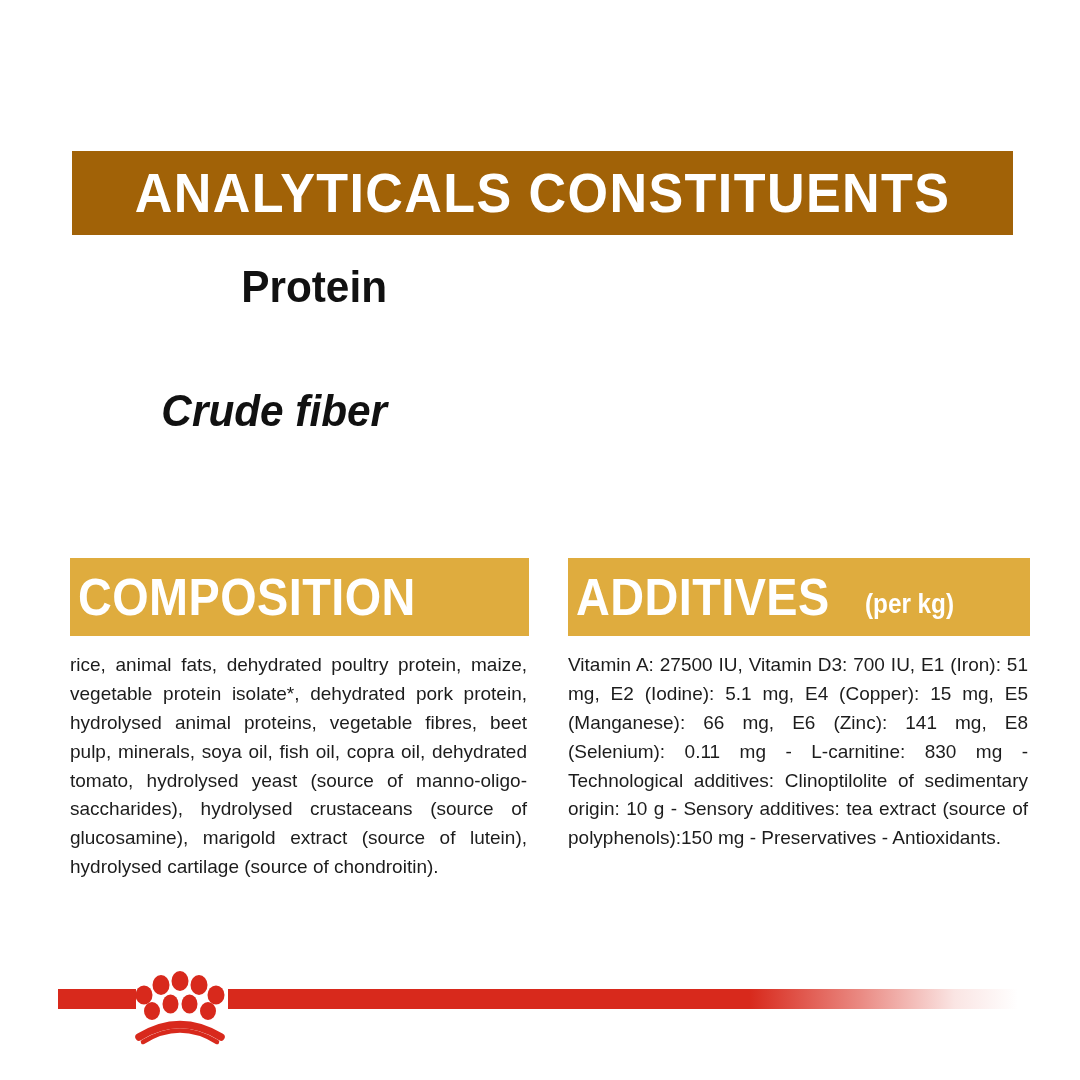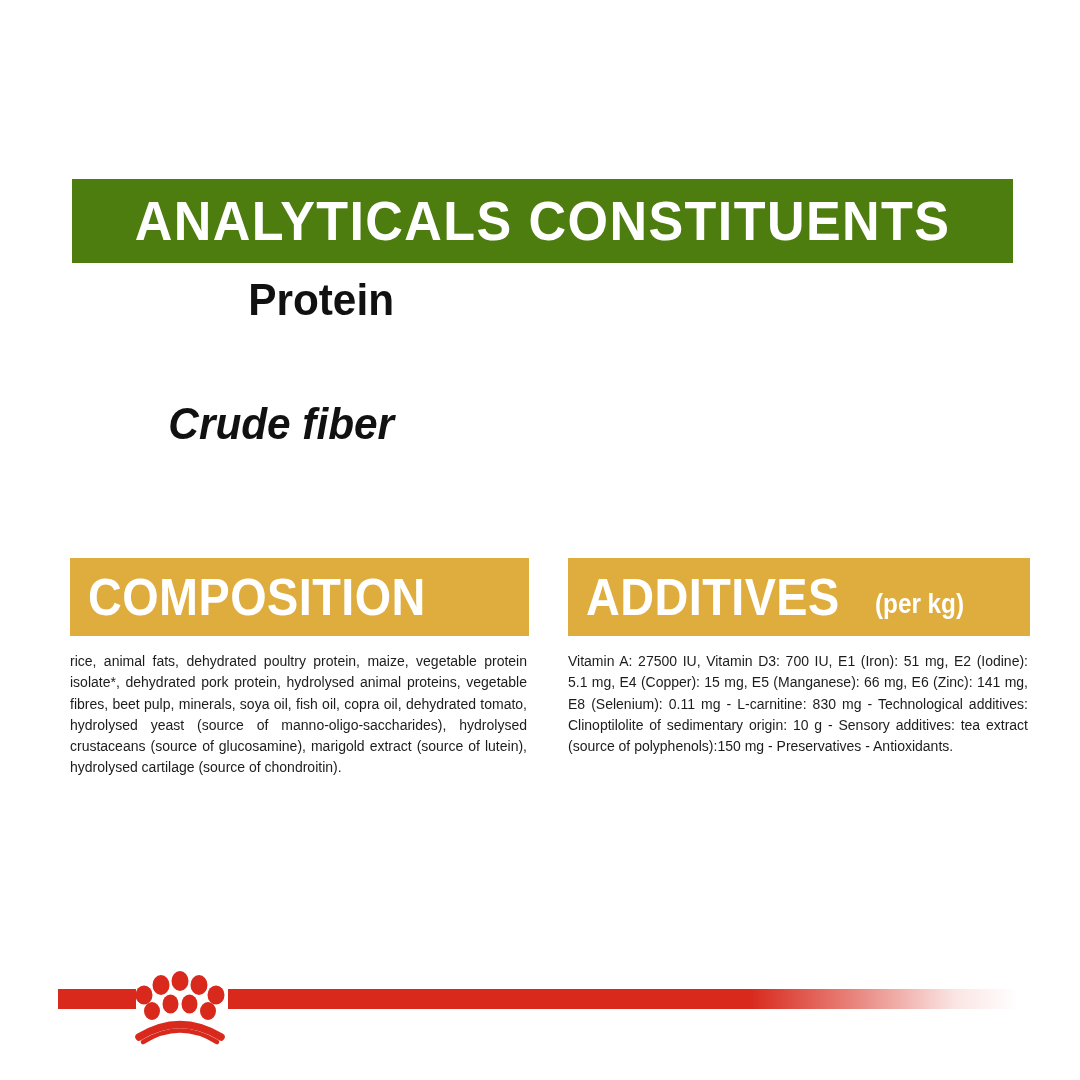--- a/index.html
+++ b/index.html
@@ -15,25 +15,24 @@
     position: relative;
   }
 
   
   .ac-header {
     position: absolute;
     left: 72px;
     top: 151px;
     width: 941px;
     height: 84px;
-    background: #4d7c0f;
+    background: #a16207;
     display: flex;
     align-items: center;
     justify-content: center;
-    margin-top: 28px;
   }
   .ac-header-text {
     color: #ffffff;
     font-family: "Liberation Sans Narrow", "Liberation Sans", sans-serif;
     font-size: 56px;
     font-weight: bold;
     letter-spacing: 1.5px;
     line-height: 1;
     transform: scaleX(0.93);
     white-space: nowrap;
@@ -42,26 +41,25 @@
   
   .chart {
     position: absolute;
     left: 72px;
     top: 258px;
     width: 941px;
     height: 180px;
   }
   .chart-row {
     position: absolute;
-    left: 11px;
+    left: 4px;
     width: 100%;
     height: 56px;
     display: flex;
-    align-items: flex-end;
-    margin-top: 8px;
+    align-items: center;
   }
   .chart-row.r0 { top: 0px; }
   .chart-row.r1 { top: 62px; }
   .chart-row.r2 { top: 124px; font-style: italic; }
 
   .bar-label {
     width: 311px;
     text-align: right;
     padding-right: 0px;
     font-family: "Liberation Sans Narrow", "Liberation Sans", sans-serif;
@@ -106,21 +104,21 @@
     top: 0;
   }
   .panel.left  { left: 0px;   width: 459px; }
   .panel.right { left: 498px; width: 462px; }
 
   .panel-header {
     height: 78px;
     background: #DFAC3E;
     display: flex;
     align-items: center;
-    padding-left: 18px;
+    padding-left: 8px;
     box-sizing: border-box;
   }
   .panel-title {
     color: #ffffff;
     font-family: "Liberation Sans Narrow", "Liberation Sans", sans-serif;
     font-size: 52px;
     font-weight: bold;
     letter-spacing: 0.5px;
     line-height: 1;
     transform: scaleX(0.9);
@@ -136,21 +134,21 @@
     margin-left: 2px;
     margin-bottom: 2px;
     align-self: flex-end;
     padding-bottom: 16px;
     transform: scaleX(0.9);
     white-space: nowrap;
   }
   .panel-body {
     margin-top: 15px;
     font-family: "Liberation Sans", sans-serif;
-    font-size: 14px;
+    font-size: 19px;
     line-height: 1.52;
     color: #1c1c1c;
     text-align: justify;
     text-justify: inter-word;
     padding-right: 2px;
   }
 
   
   .footer {
     position: absolute;

